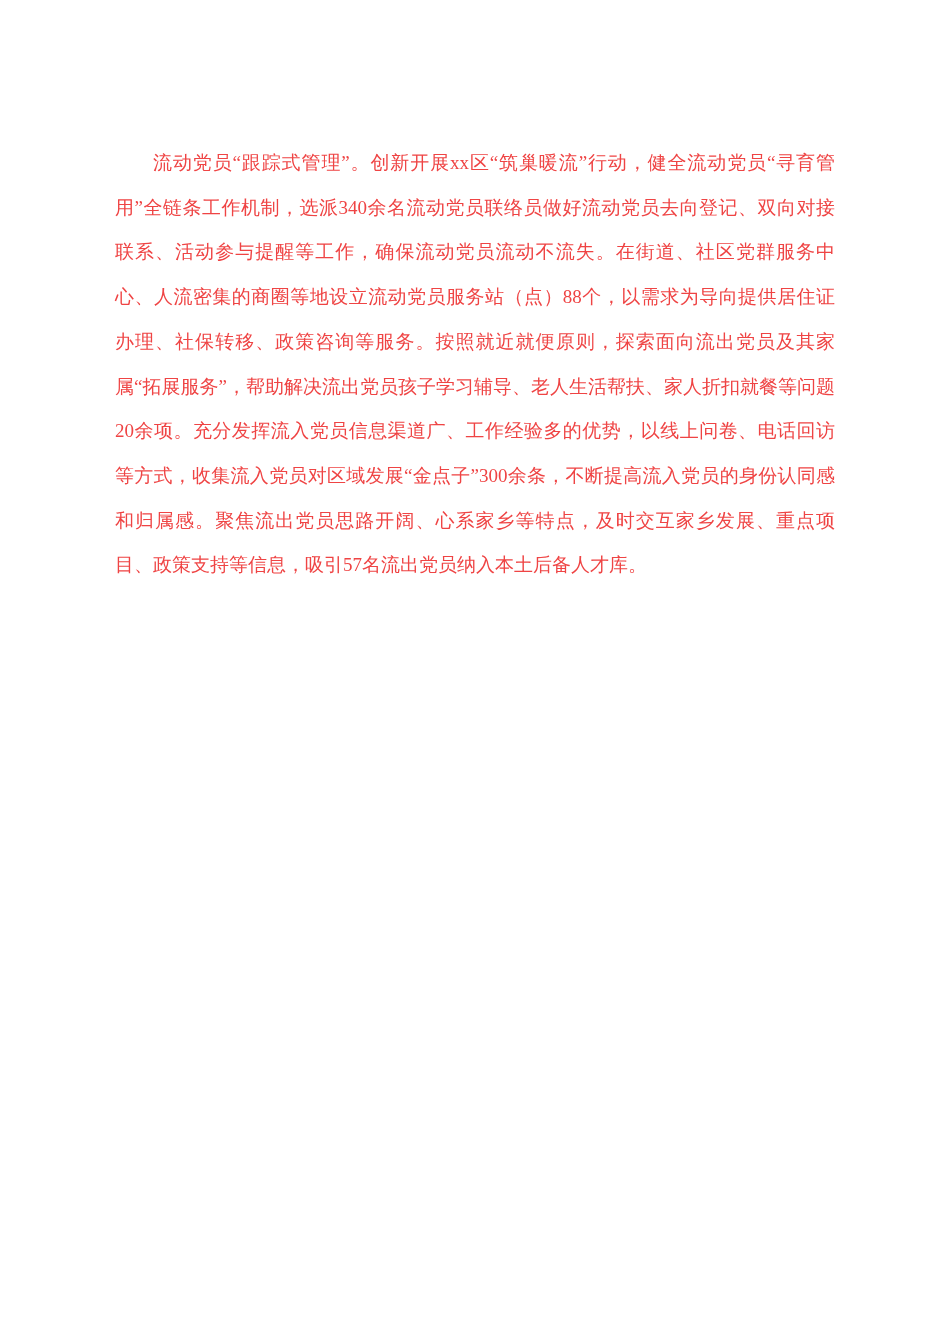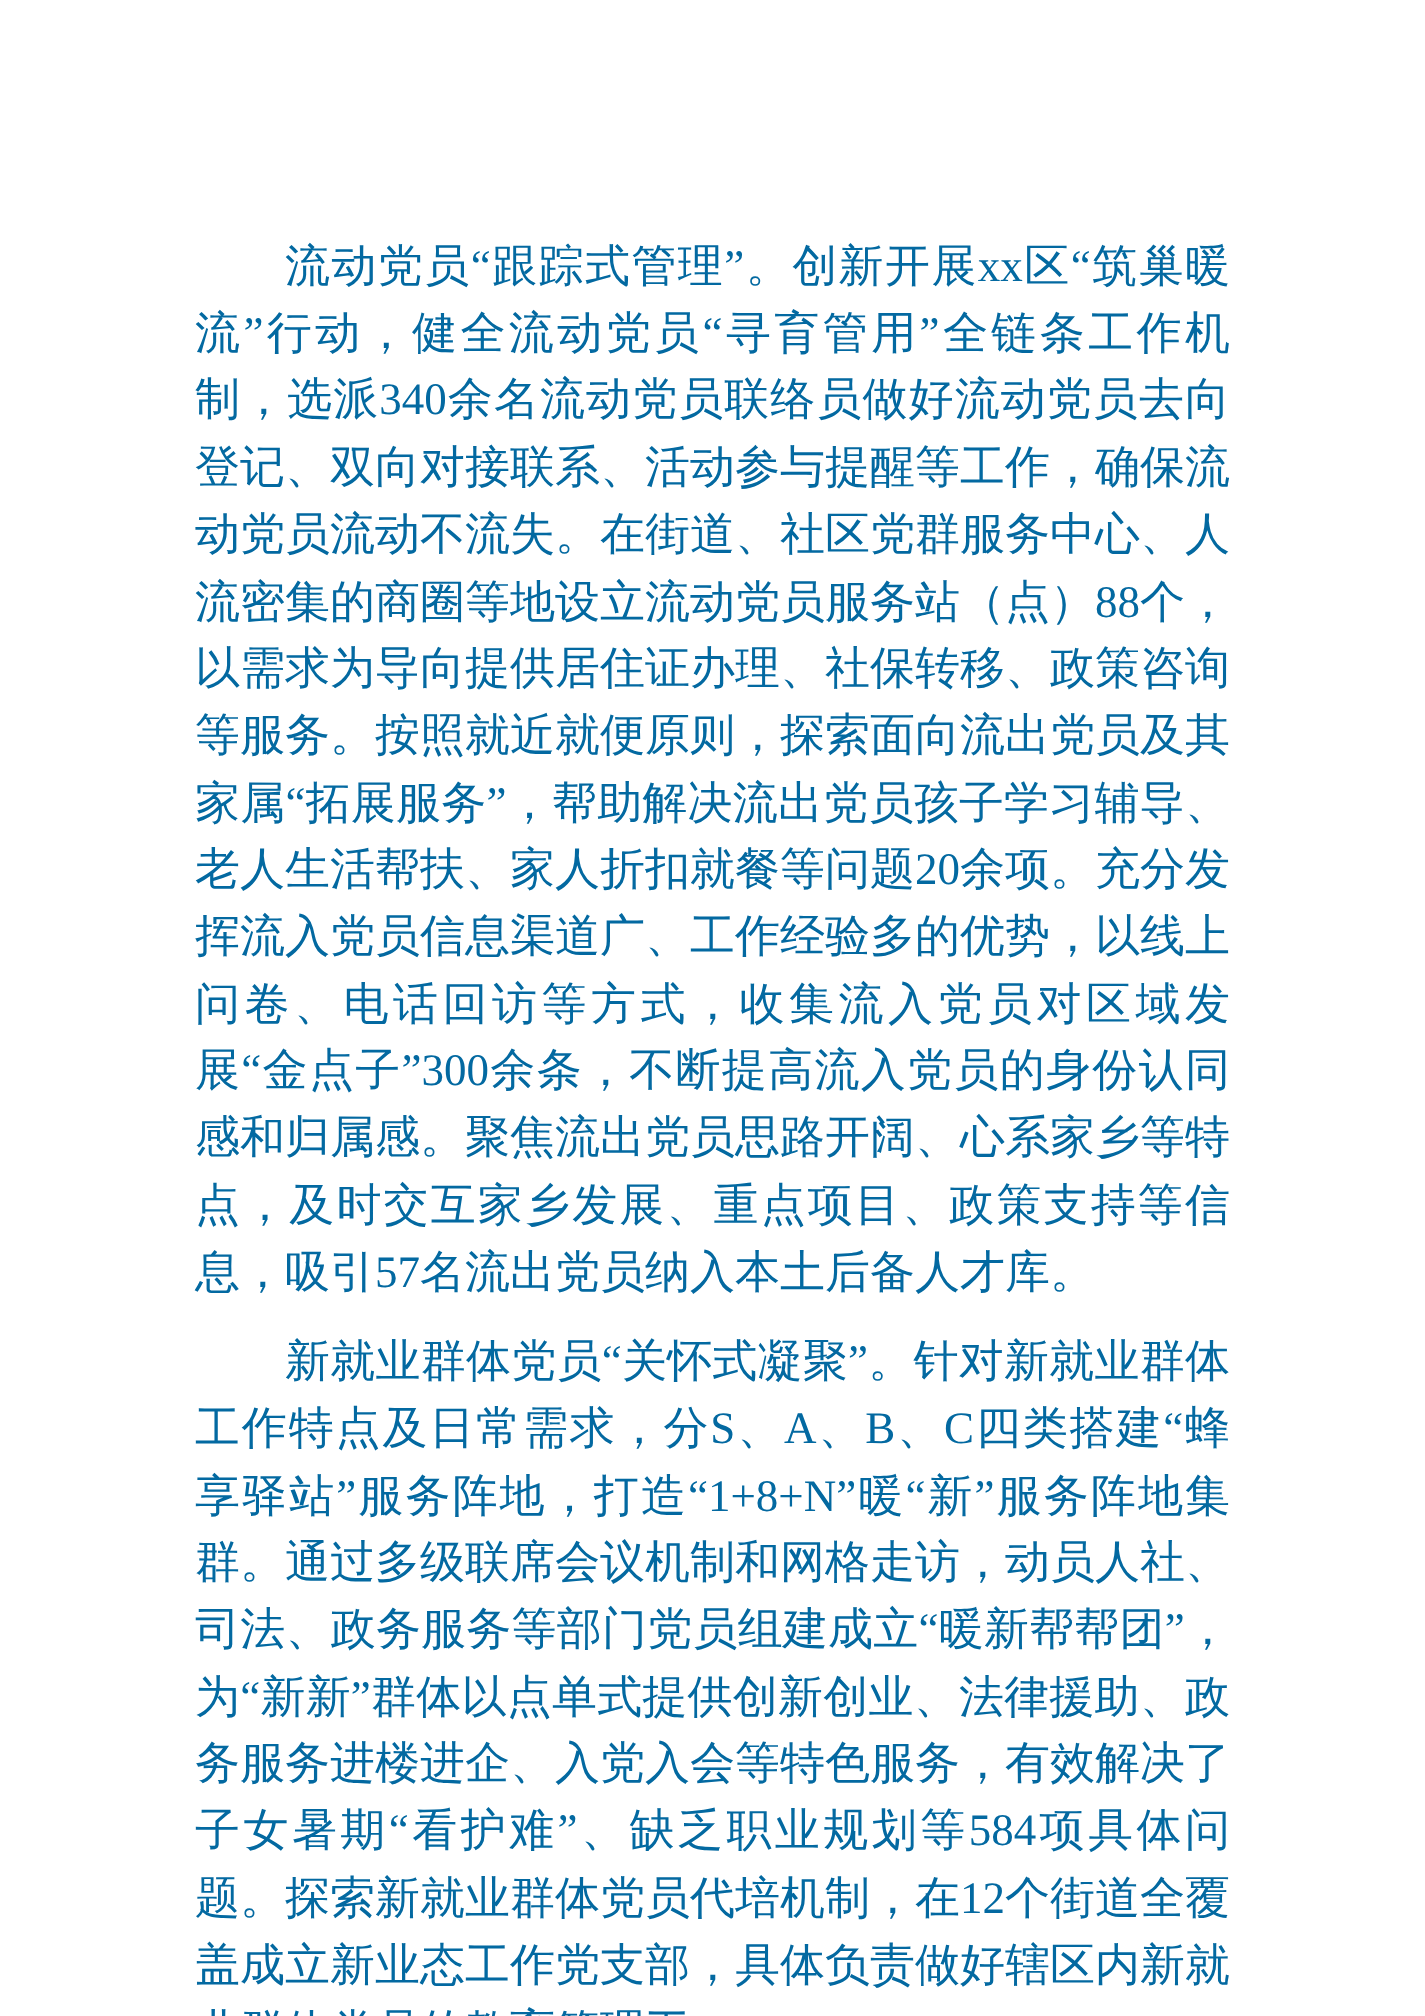--- a/index.html
+++ b/index.html
@@ -14,33 +14,32 @@
     background: #ffffff;
     overflow: hidden;
   }
   .doc-body {
     position: absolute;
     left: 115px;
     top: 141px;
     width: 720px;
   }
   .para {
-    margin: 15px;
+    margin: 0;
     padding: 0;
     font-family: "Liberation Serif", "DejaVu Serif", serif;
-    font-size: 30px;
+    font-size: 19px;
     line-height: 44.7px;
-    color: #0369a1;
+    color: #ef4444;
     text-align: justify;
     text-justify: inter-character;
     text-indent: 2em;
     word-break: break-all;
   }
 </style>
 </head>
 <body>
 
 <div class="page">
   <div class="doc-body">
     <p class="para">流动党员“跟踪式管理”。创新开展xx区“筑巢暖流”行动，健全流动党员“寻育管用”全链条工作机制，选派340余名流动党员联络员做好流动党员去向登记、双向对接联系、活动参与提醒等工作，确保流动党员流动不流失。在街道、社区党群服务中心、人流密集的商圈等地设立流动党员服务站（点）88个，以需求为导向提供居住证办理、社保转移、政策咨询等服务。按照就近就便原则，探索面向流出党员及其家属“拓展服务”，帮助解决流出党员孩子学习辅导、老人生活帮扶、家人折扣就餐等问题20余项。充分发挥流入党员信息渠道广、工作经验多的优势，以线上问卷、电话回访等方式，收集流入党员对区域发展“金点子”300余条，不断提高流入党员的身份认同感和归属感。聚焦流出党员思路开阔、心系家乡等特点，及时交互家乡发展、重点项目、政策支持等信息，吸引57名流出党员纳入本土后备人才库。</p>
-    <p class="para">新就业群体党员“关怀式凝聚”。针对新就业群体工作特点及日常需求，分S、A、B、C四类搭建“蜂享驿站”服务阵地，打造“1+8+N”暖“新”服务阵地集群。通过多级联席会议机制和网格走访，动员人社、司法、政务服务等部门党员组建成立“暖新帮帮团”，为“新新”群体以点单式提供创新创业、法律援助、政务服务进楼进企、入党入会等特色服务，有效解决了子女暑期“看护难”、缺乏职业规划等584项具体问题。探索新就业群体党员代培机制，在12个街道全覆盖成立新业态工作党支部，具体负责做好辖区内新就业群体党员的教育管理工</p>
   </div>
 </div>
 
 </body></html>

